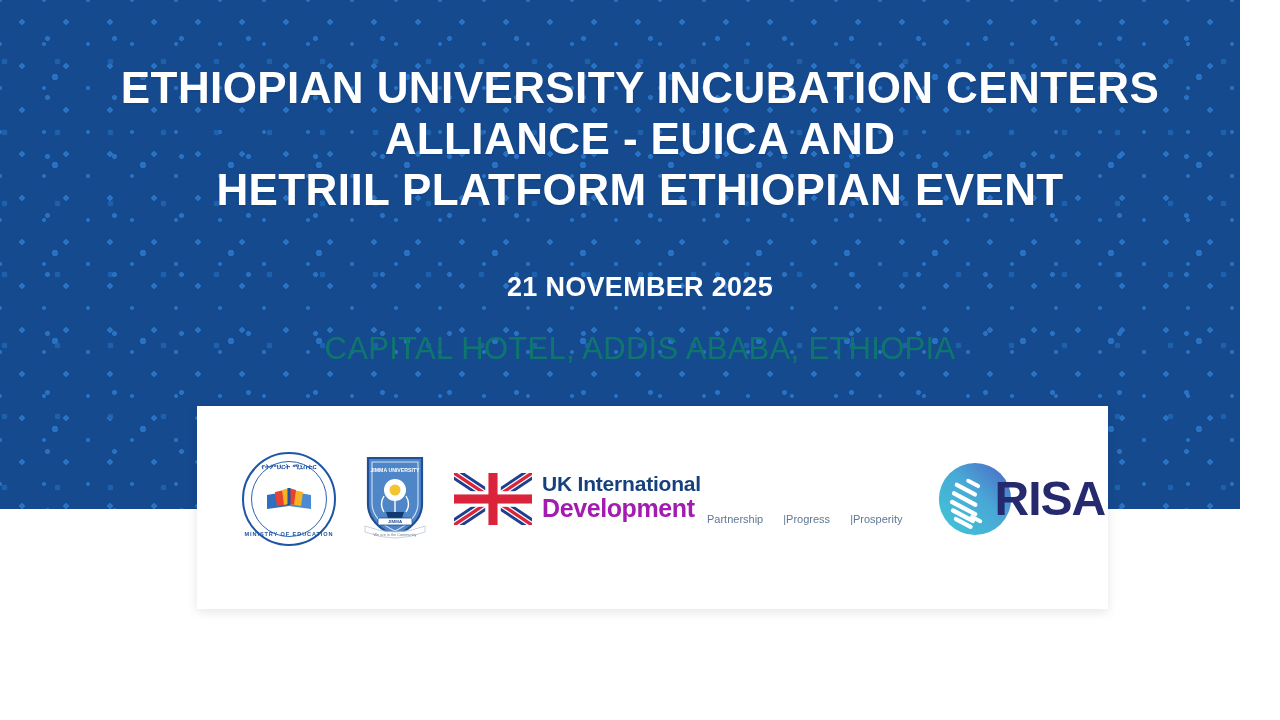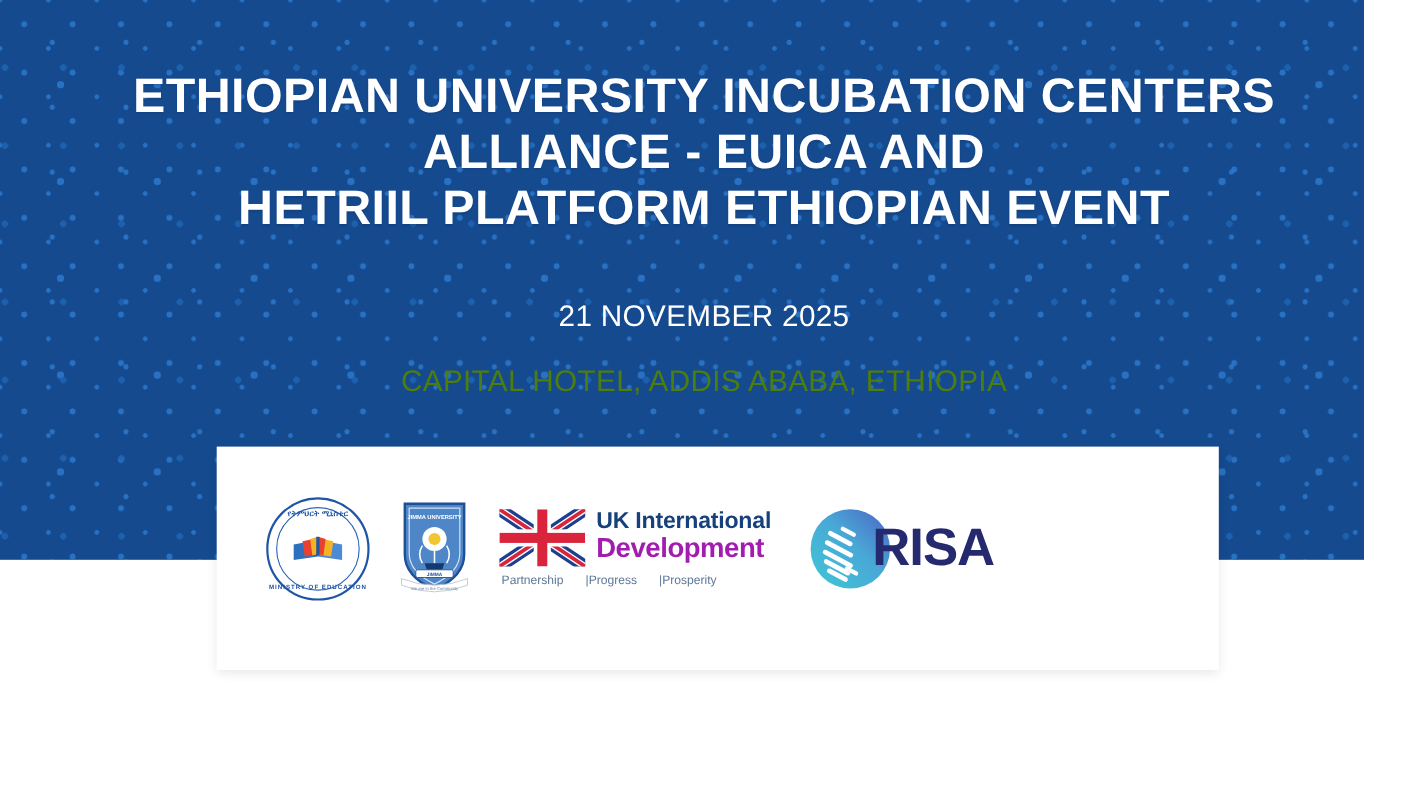--- a/index.html
+++ b/index.html
@@ -64,31 +64,31 @@
   }
 
   
   .date-line {
     position:absolute;
     left:0; top:272px;
     width:1280px;
     text-align:center;
     color:#ffffff;
     font-size:27px;
-    font-weight:400;
+    font-weight:700;
     letter-spacing:.3px;
     z-index:4;
   }
   .venue-line {
     position:absolute;
     left:0; top:331px;
     width:1280px;
     text-align:center;
-    color:#4d7c0f;
-    font-size:27px;
+    color:#0f766e;
+    font-size:31px;
     font-weight:500;
     letter-spacing:.3px;
     z-index:4;
   }
 
   
   .logo-panel {
     position:absolute;
     left:197px; top:406px;
     width:911px; height:203px;
@@ -134,21 +134,21 @@
   .moe .book {
     position:absolute; left:50%; top:50%;
     transform:translate(-50%,-50%);
     width:50px; height:30px;
   }
 
   
   .shield { position:relative; width:66px; height:94px; flex:0 0 auto; }
 
   
-  .ukid { display:flex; flex-direction:column; gap:4px; flex:0 0 auto; }
+  .ukid { display:flex; gap:4px; flex:0 0 auto; }
   .ukid-top { display:flex; align-items:flex-start; gap:10px; }
   .ukflag { width:78px; height:52px; flex:0 0 auto; }
   .ukid-words { display:flex; flex-direction:column; line-height:1.0; }
   .ukid-words .l1 {
     color:#17417c; font-size:21px; font-weight:bold;
     letter-spacing:-.2px;
   }
   .ukid-words .l2 {
     color:#a21caf; font-size:25px; font-weight:bold;
     letter-spacing:-.4px; margin-top:2px;

